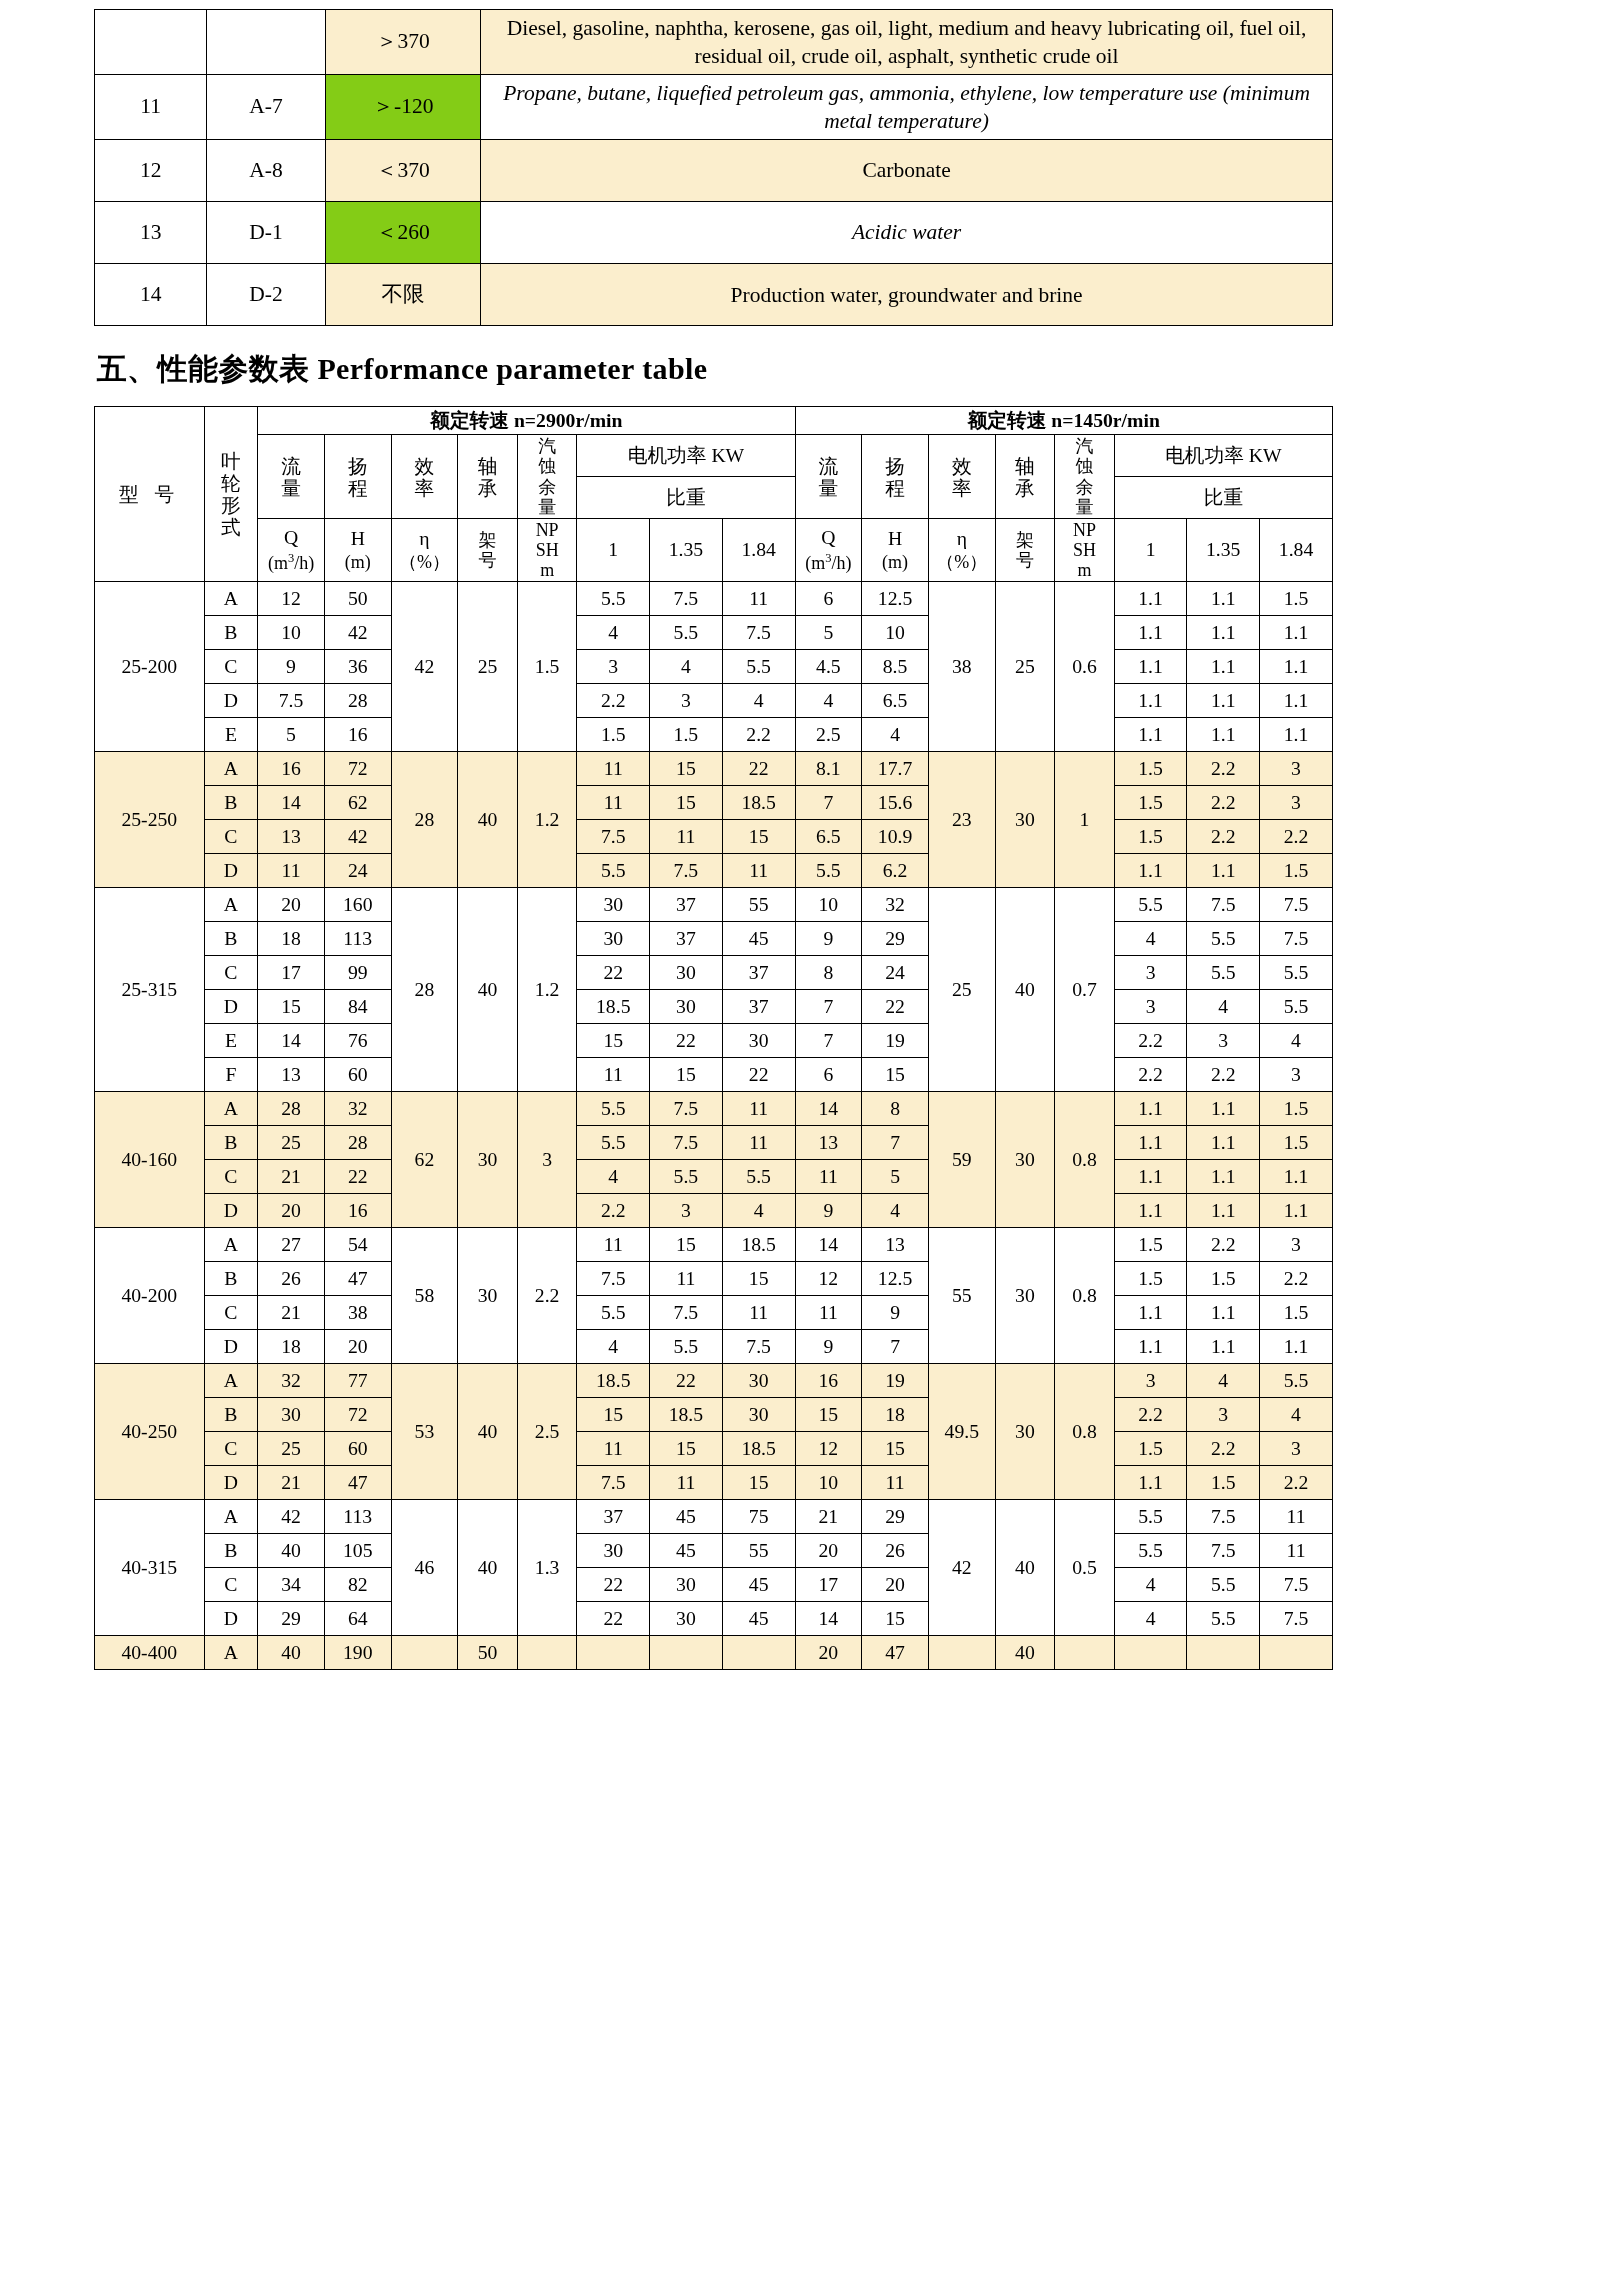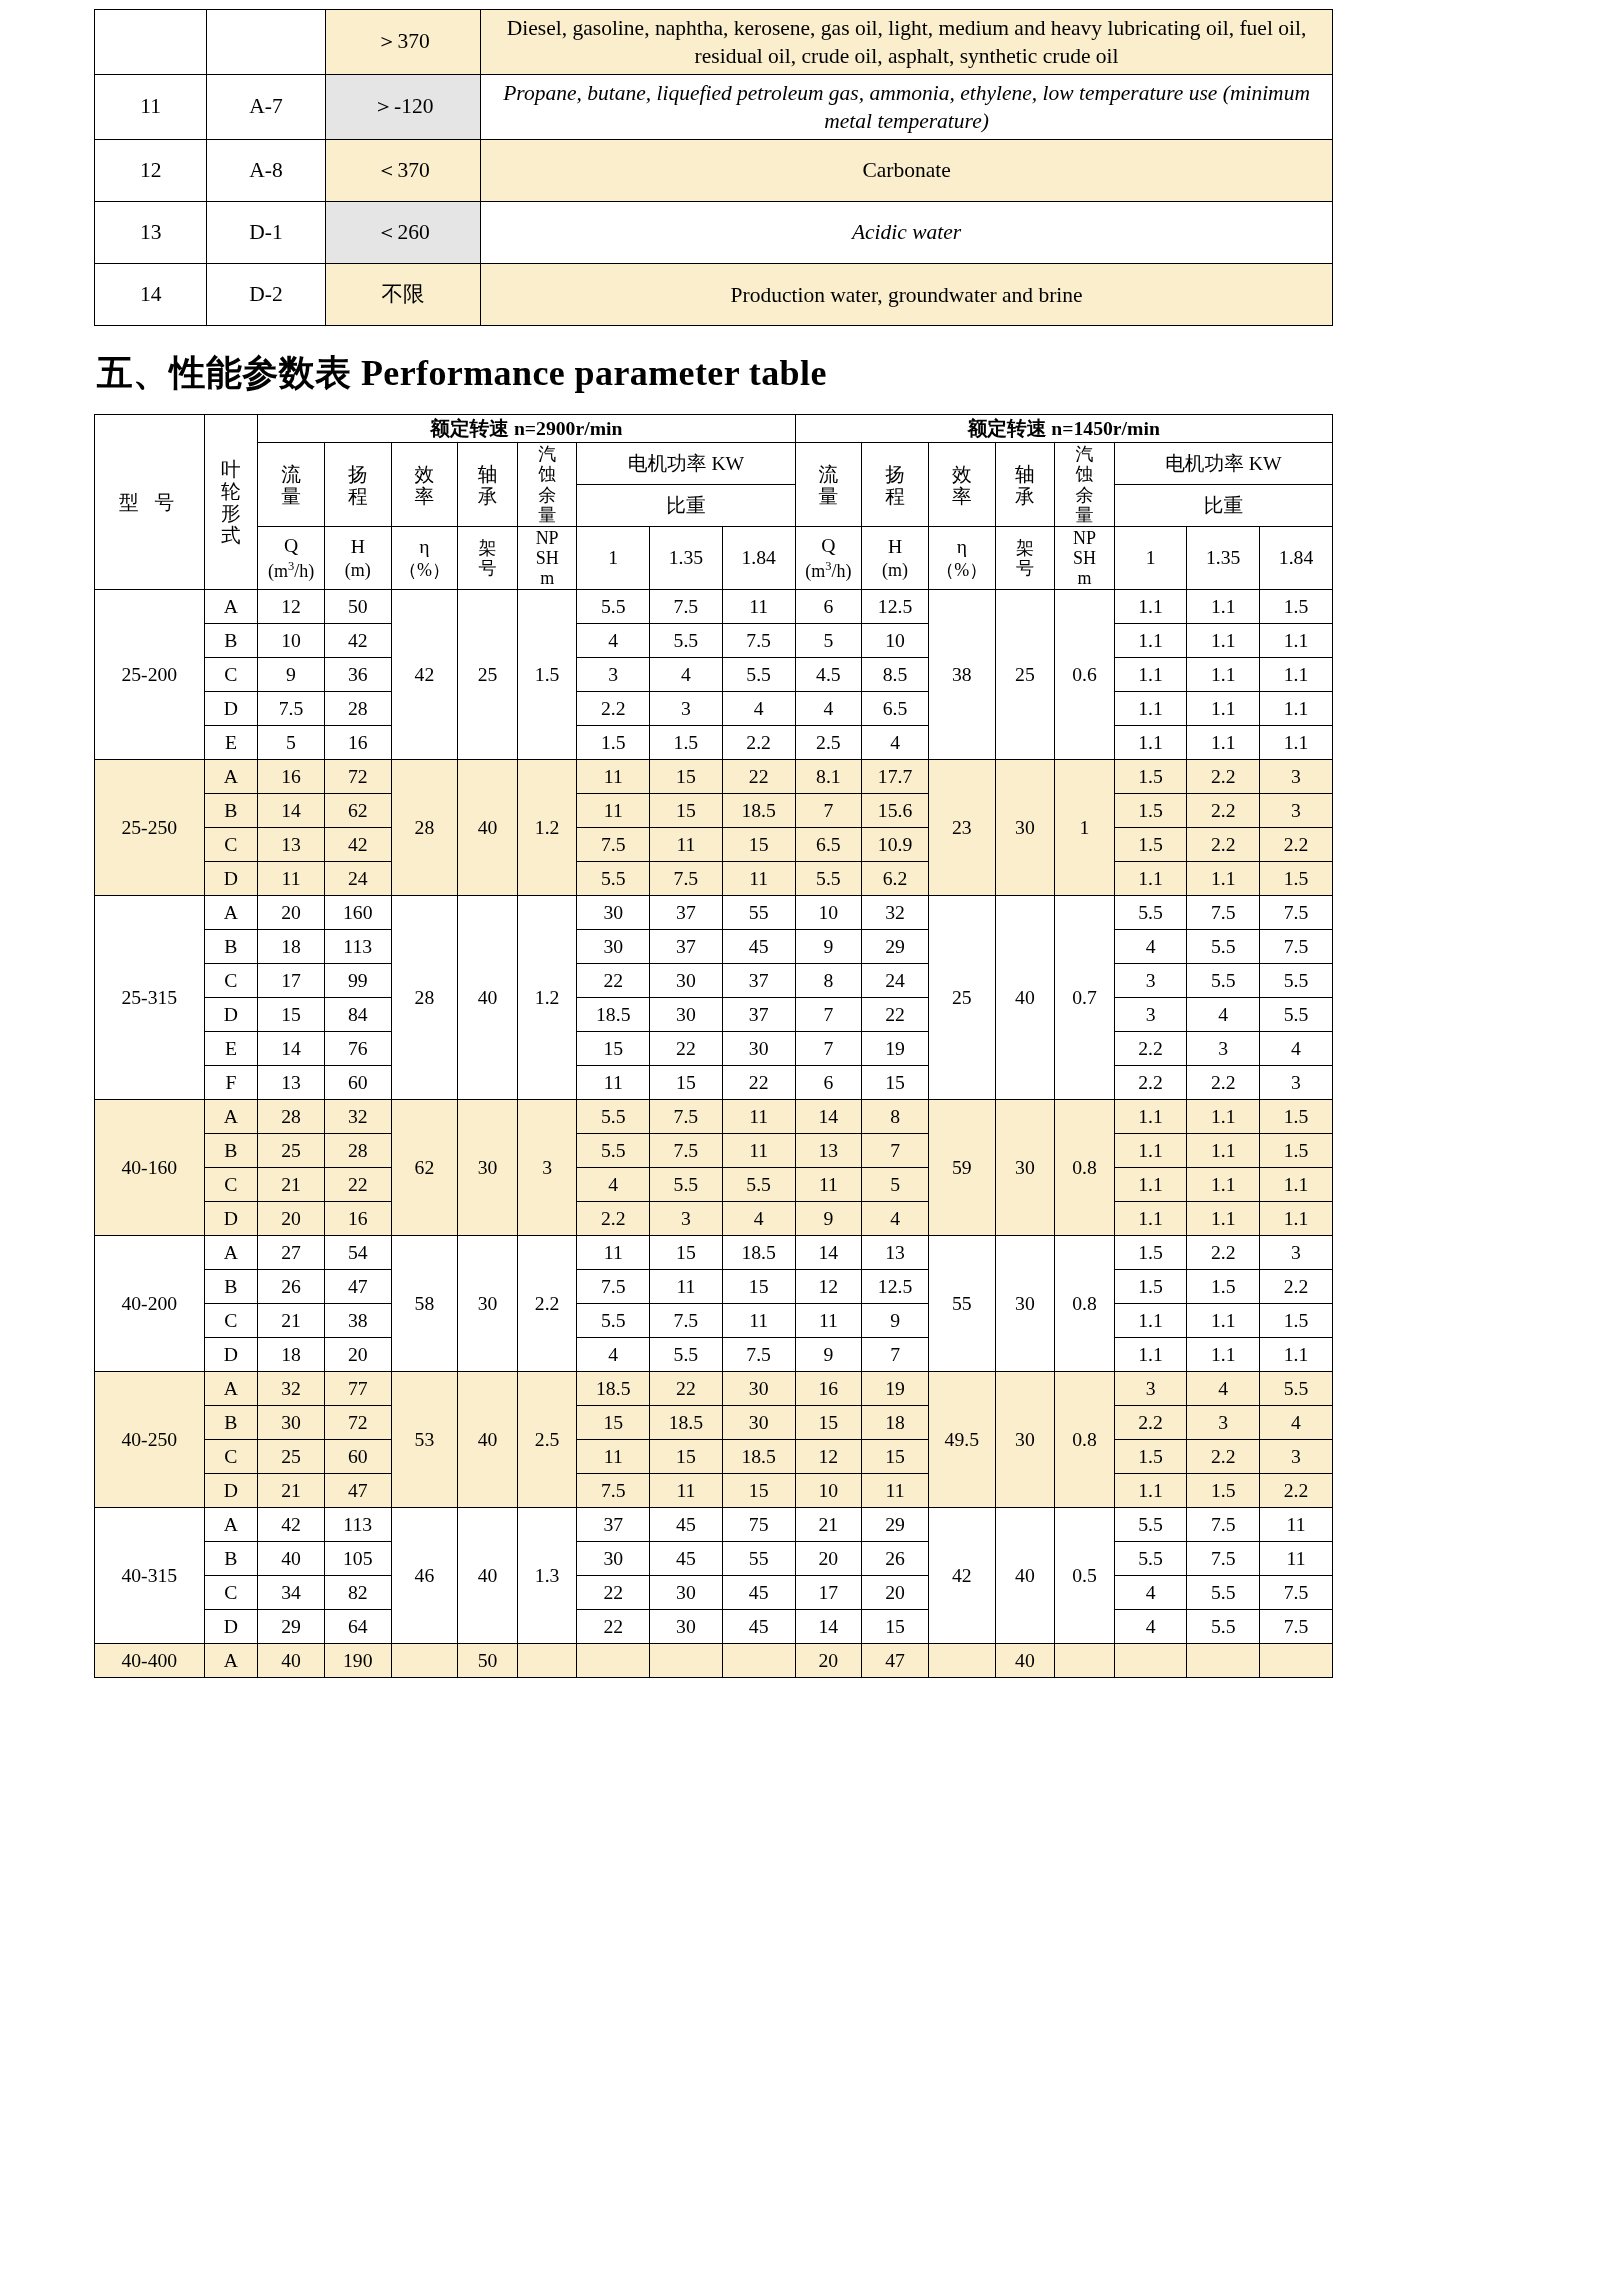--- a/index.html
+++ b/index.html
@@ -34,25 +34,25 @@
   
   .fluid-table td {
     height: 54px;
     font-size: 21.5px;
   }
   .fluid-table .c-no { width: 106px; }
   .fluid-table .c-code { width: 112px; margin-top: 8px; }
   .fluid-table .c-temp { width: 149px; background: #fbeecd; }
   .fluid-table .c-desc { background: #fbeecd; padding: 3.6px 16px; line-height: 1.32; margin-top: 32px; }
   .fluid-table tr.plain .c-desc { background: #ffffff; font-style: italic; }
-  .fluid-table tr.plain .c-temp { background: #e5e5e5; }
+  .fluid-table tr.plain .c-temp { background: #84cc16; }
 
   
   .section-title {
-    font-size: 36px;
+    font-size: 30px;
     font-weight: bold;
     margin: 23px 0 16px 2.7px;
     letter-spacing: 0.4px;
   }
 
   
   .perf-table td {
     font-size: 19.7px;
     padding: 0.9px 1.8px;
   }

